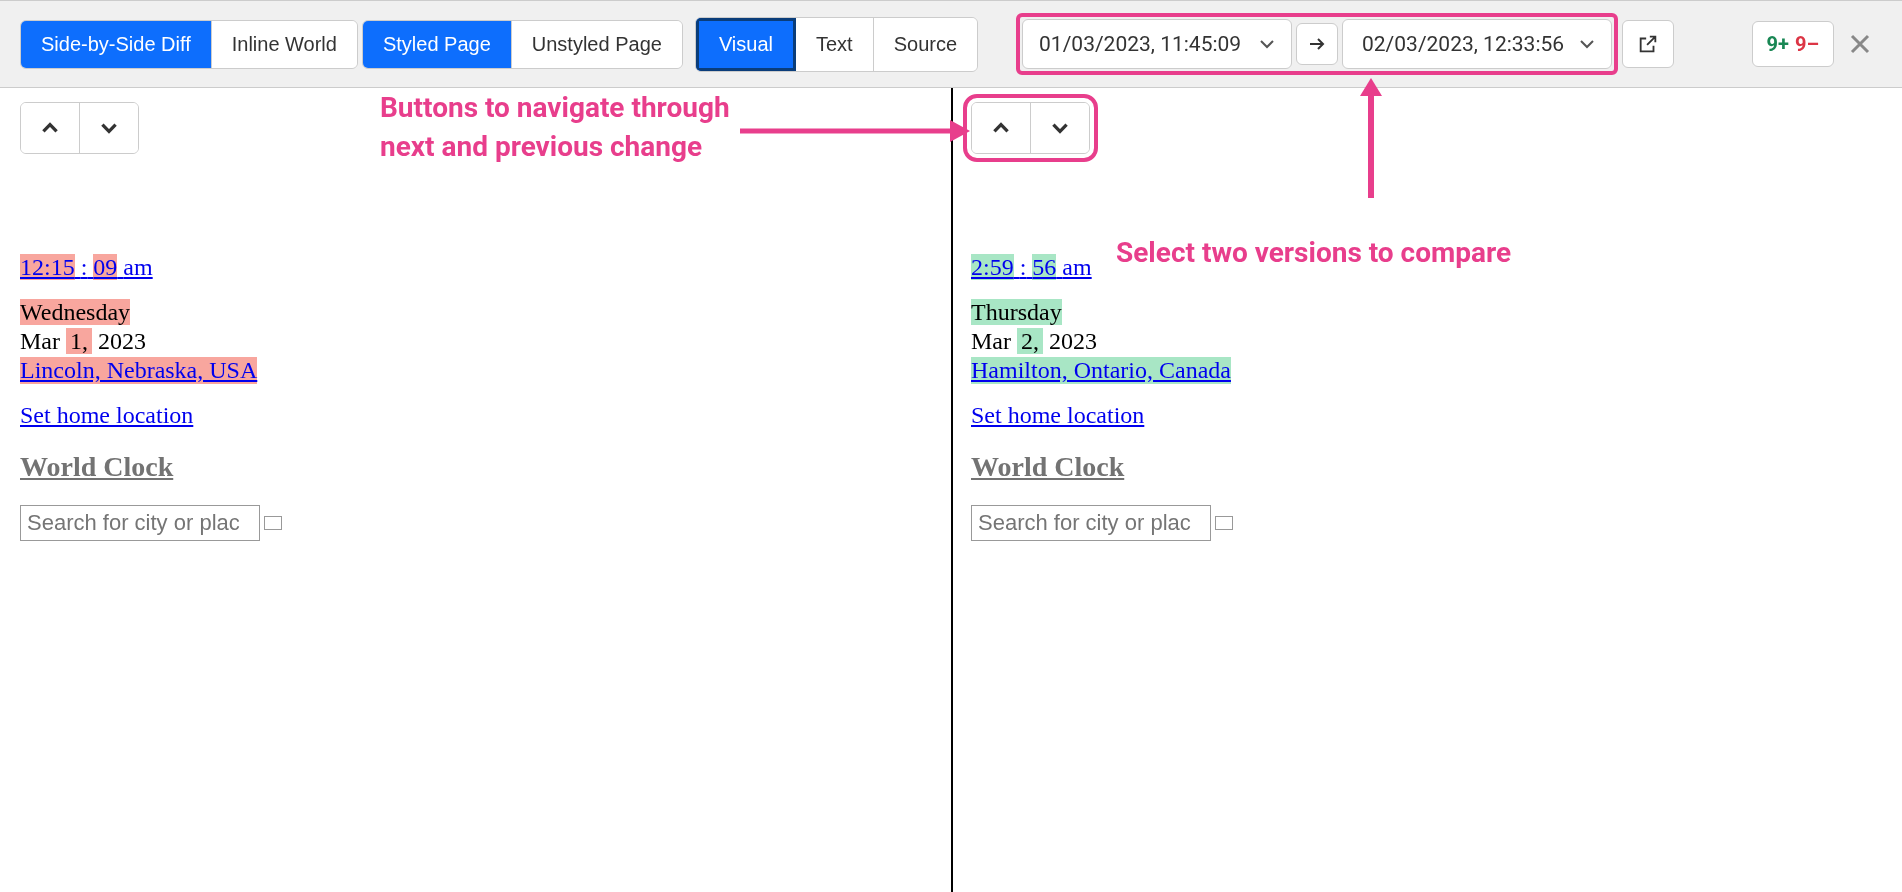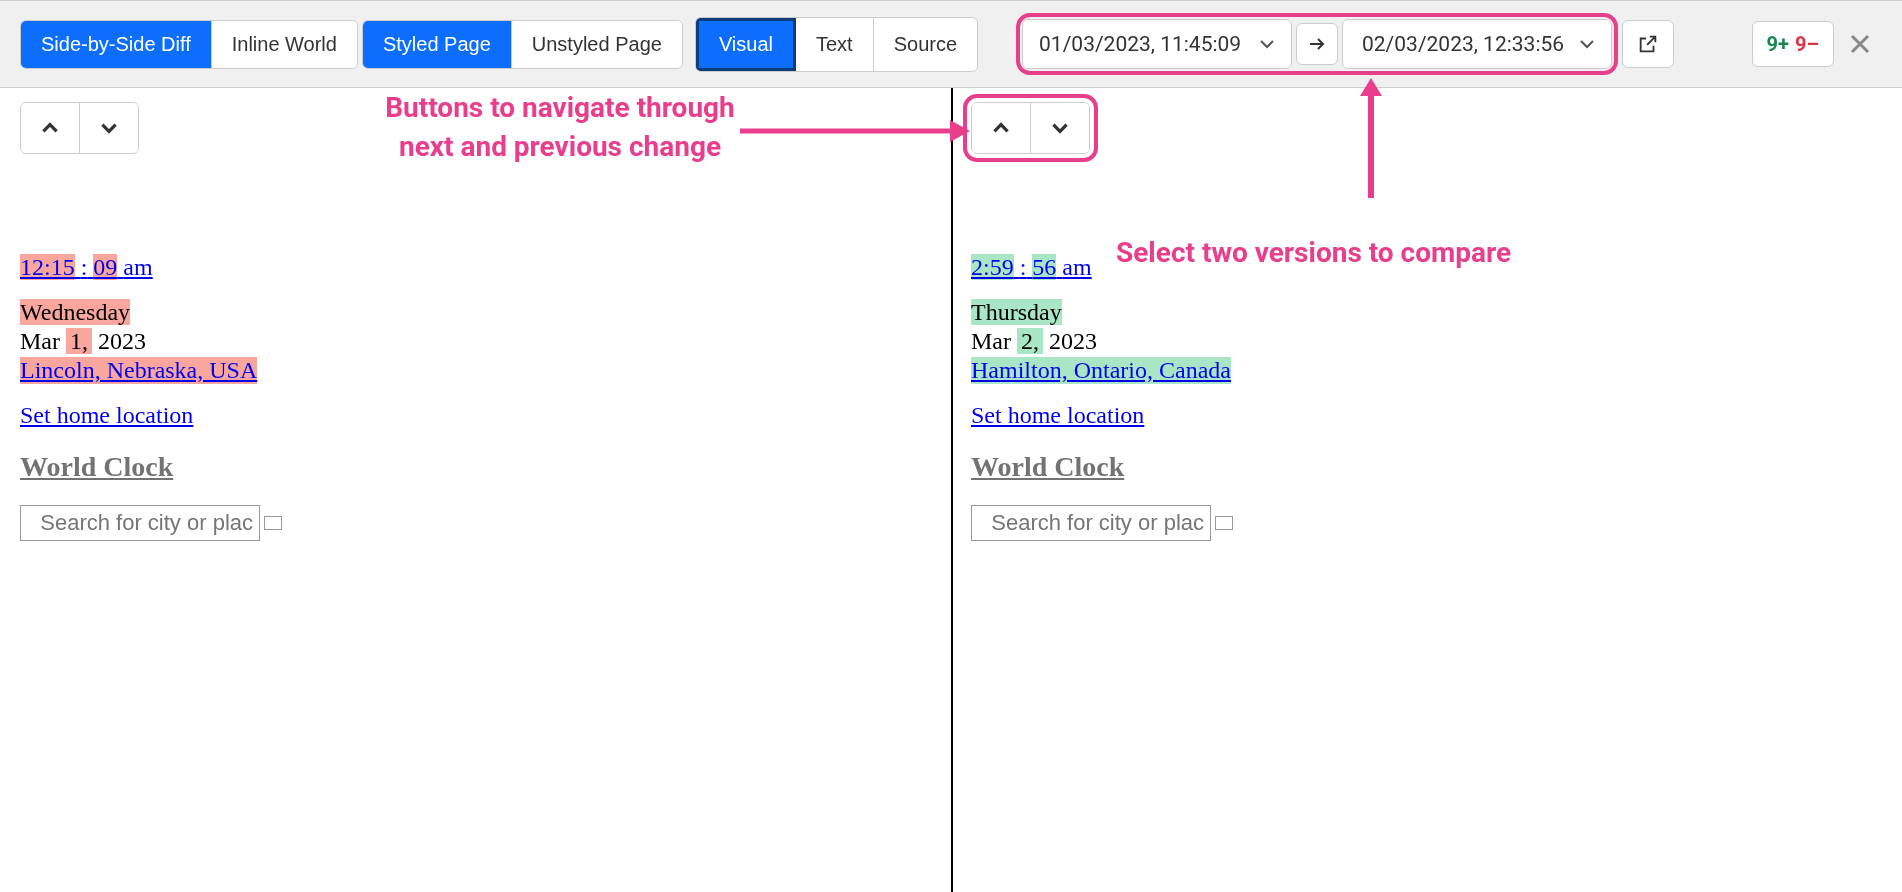--- a/index.html
+++ b/index.html
@@ -38,21 +38,21 @@
   border-right: 1px solid #ccc;
 }
 .btn:last-child { border-right: none; }
 .btn.active { background: #0d6efd; color: #fff; }
 
 .date-selectors {
   display: flex;
   align-items: center;
   gap: 4px;
   border: 4px solid #e83e8c;
-  border-radius: 14px;
+  border-radius: 6px;
   padding: 2px;
 }
 
 .date-select {
   background: #fff;
   border: 1px solid #ccc;
   border-radius: 6px;
   padding: 12px 16px;
   font-size: 21px;
   display: flex;
@@ -152,21 +152,20 @@
 }
 
 .annotation {
   position: absolute;
   color: #e83e8c;
   font-weight: 700;
   font-size: 28px;
   line-height: 1.4;
   text-shadow: 0 1px 2px rgba(255,255,255,0.8);
   pointer-events: none;
-  text-align: center;
 }
 
 .arrow-right {
   position: absolute;
   pointer-events: none;
 }
 
 .pane-body { font-family: Georgia, "Times New Roman", serif; font-size: 24px; }
 
 .time-link { color: #0000ee; text-decoration: underline; display: inline-block; margin-top: 80px; margin-bottom: 18px; }
@@ -179,21 +178,20 @@
 .hl-red { background: #f8a69e; }
 .hl-green { background: #a8e6c5; }
 
 .search-row { display: flex; align-items: center; gap: 4px; }
 .search-input {
   border: 1px solid #999;
   padding: 4px 6px;
   font-size: 22px;
   width: 240px;
   font-family: -apple-system, sans-serif;
-  text-align: right;
 }
 .search-go {
   border: 1px solid #999;
   background: #fff;
   width: 18px;
   height: 14px;
   cursor: pointer;
 }
 
 svg { display: block; }

